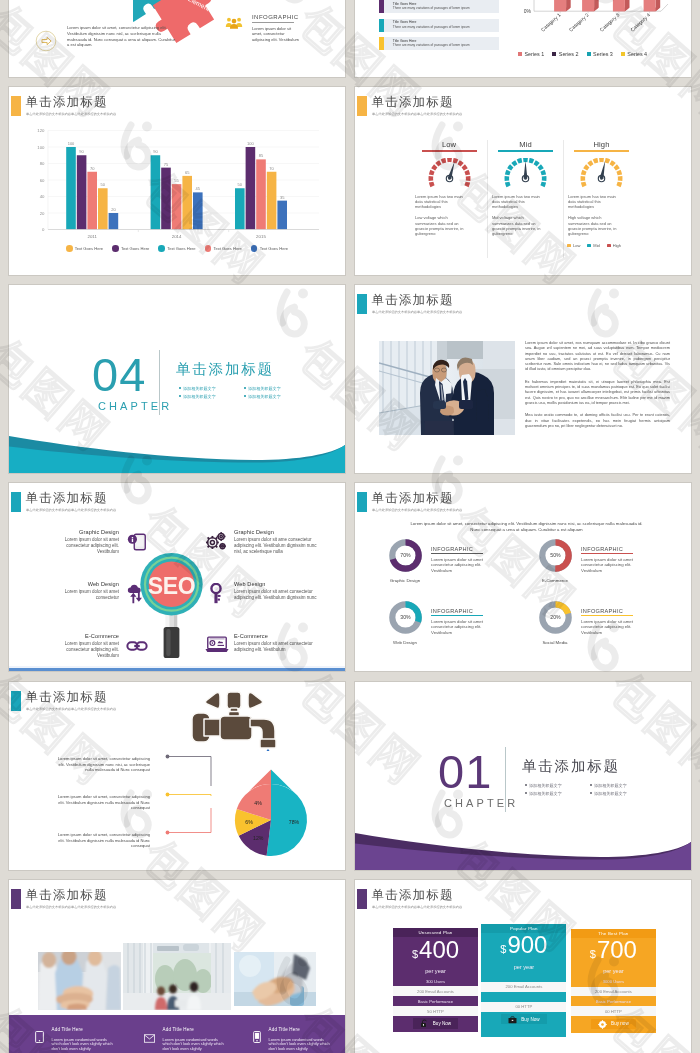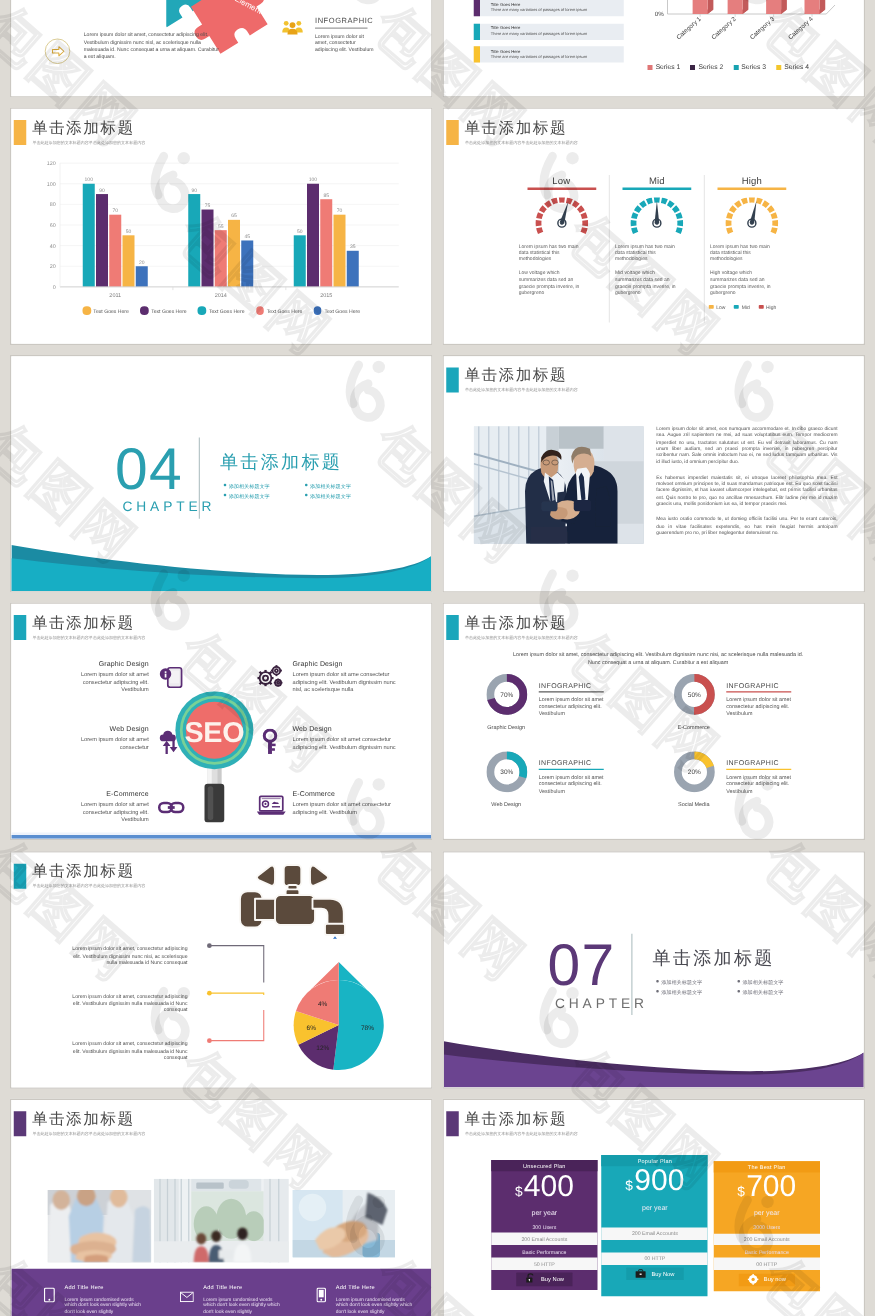--- a/index.html
+++ b/index.html
@@ -848,21 +848,21 @@
           </g>
     </svg>
   </div>
 </div>
 <div class="card c1 r4">
   <div class="slide chapter" id="s9" style="--acc: #5b3877;">
     <svg class="wave" viewBox="0 0 336 188" width="336" height="188">
       <path d="M0 151 C 70 163, 160 174, 245 175 C 292 175, 322 169, 336 160 L336 188 L0 188 Z" fill="#4b2d63"></path>
       <path d="M0 161.5 C 70 170, 160 177.5, 245 177.5 C 294 177.5, 323 170, 336 160 L336 188 L0 188 Z" fill="#6b4490"></path>
     </svg>
-    <div class="chnum" style="color: rgb(91, 56, 119);">07</div>
+    <div class="chnum" style="color: rgb(91, 56, 119);">01</div>
     <div class="chlab" style="color: rgb(110, 110, 110);">CHAPTER</div>
     <div class="chdiv"></div>
     <div class="chtitle" style="color: rgb(74, 74, 82);">单击添加标题</div>
     <div class="chbullets" id="ch9-bullets">
           <div class="b">
             <span class="dot" style="background:#6e6e78"></span>
             <span class="t" style="color:#6e6e78">添加相关标题文字</span>
           </div>
           <div class="b">
             <span class="dot" style="background:#6e6e78"></span>

